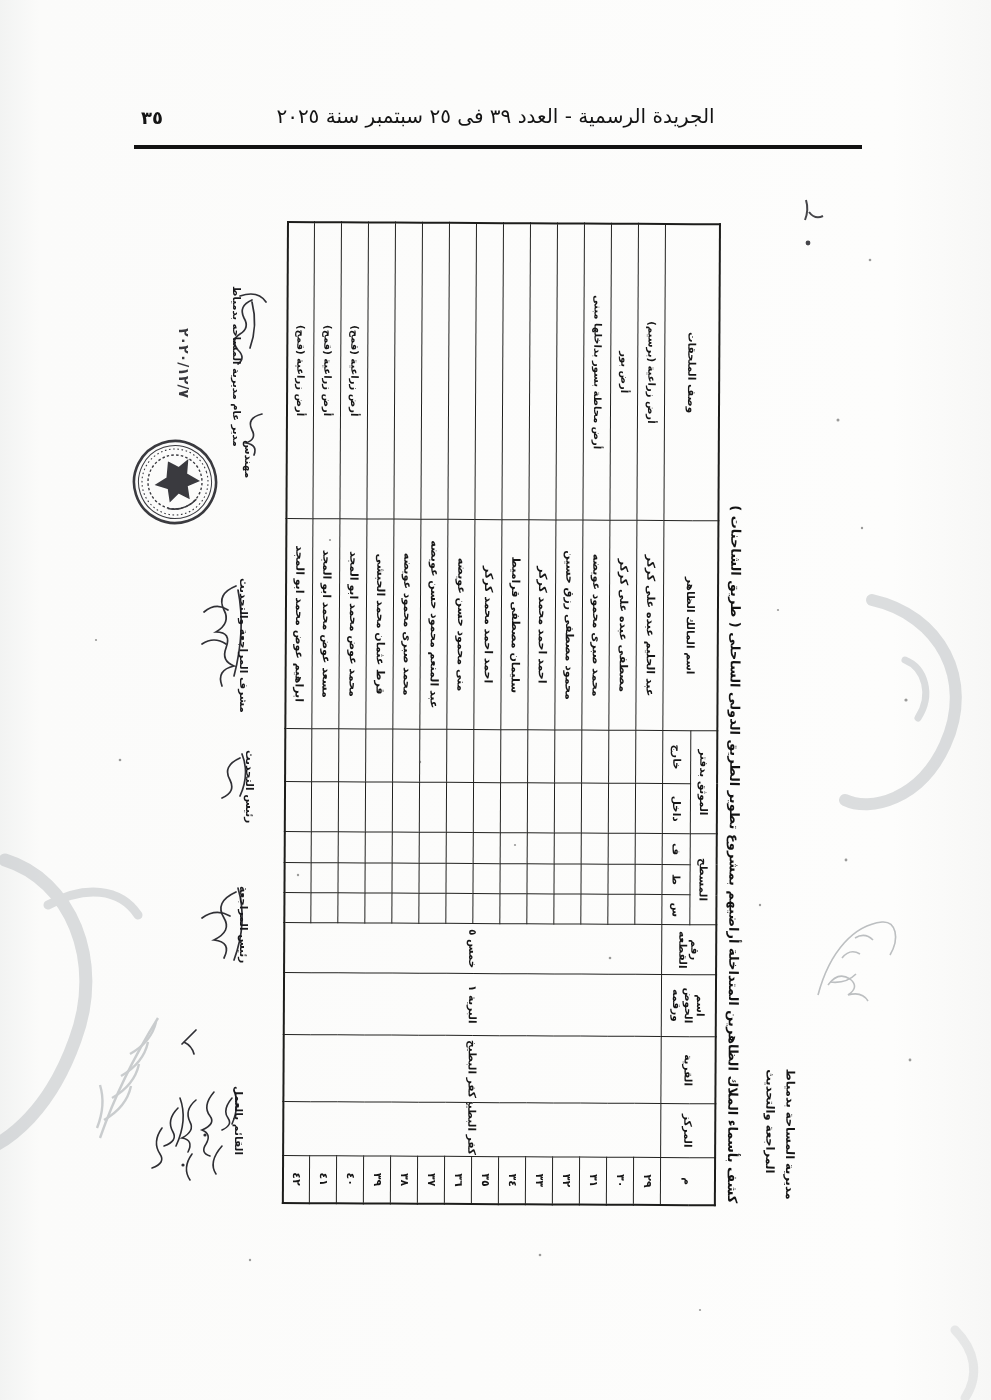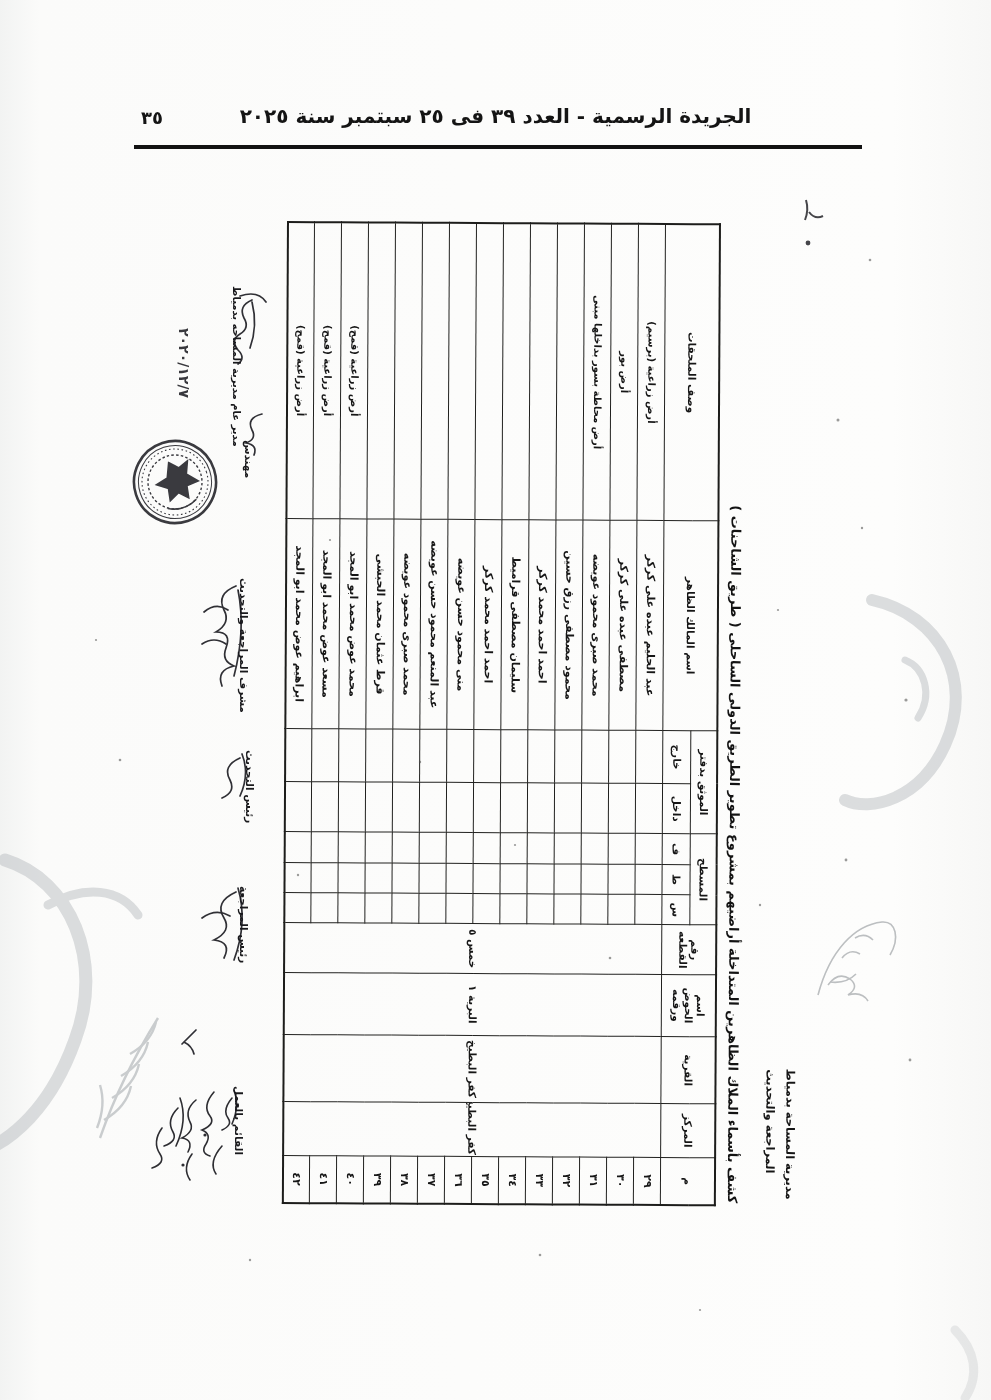--- a/index.html
+++ b/index.html
@@ -4,21 +4,21 @@
 <style>
   html,body{margin:0;padding:0;}
   body{
     width:991px;height:1400px;position:relative;overflow:hidden;
     background:linear-gradient(90deg,#f2f3f2 0%,#fbfbfa 4%,#fdfdfc 90%,#f7f7f6 100%);
     font-family:"DejaVu Sans",sans-serif;color:#1b1b1b;
     -webkit-font-smoothing:antialiased;
   }
   
   .gz-header{position:absolute;top:104px;right:0;left:0;text-align:center;
-    font-size:20px;font-weight:bold;letter-spacing:.5px;color:#141414;}
+    font-size:20px;font-weight:normal;letter-spacing:.5px;color:#141414;}
   .gz-pagenum{position:absolute;top:107px;left:141px;font-size:18px;font-weight:bold;color:#141414;}
   .gz-rule{position:absolute;top:145px;left:134px;width:728px;height:4px;background:#121212;}
   
   .rotblock{
     position:absolute;left:283px;top:220px;width:985px;height:522px;
     transform-origin:0 0;transform:rotate(90.3deg) translateY(-522px);
   }
   .org-lines{position:absolute;top:0;right:8px;text-align:right;font-weight:bold;
     font-size:11.5px;line-height:20px;color:#151515;}
   .org-lines .l2{padding-right:26px;}

